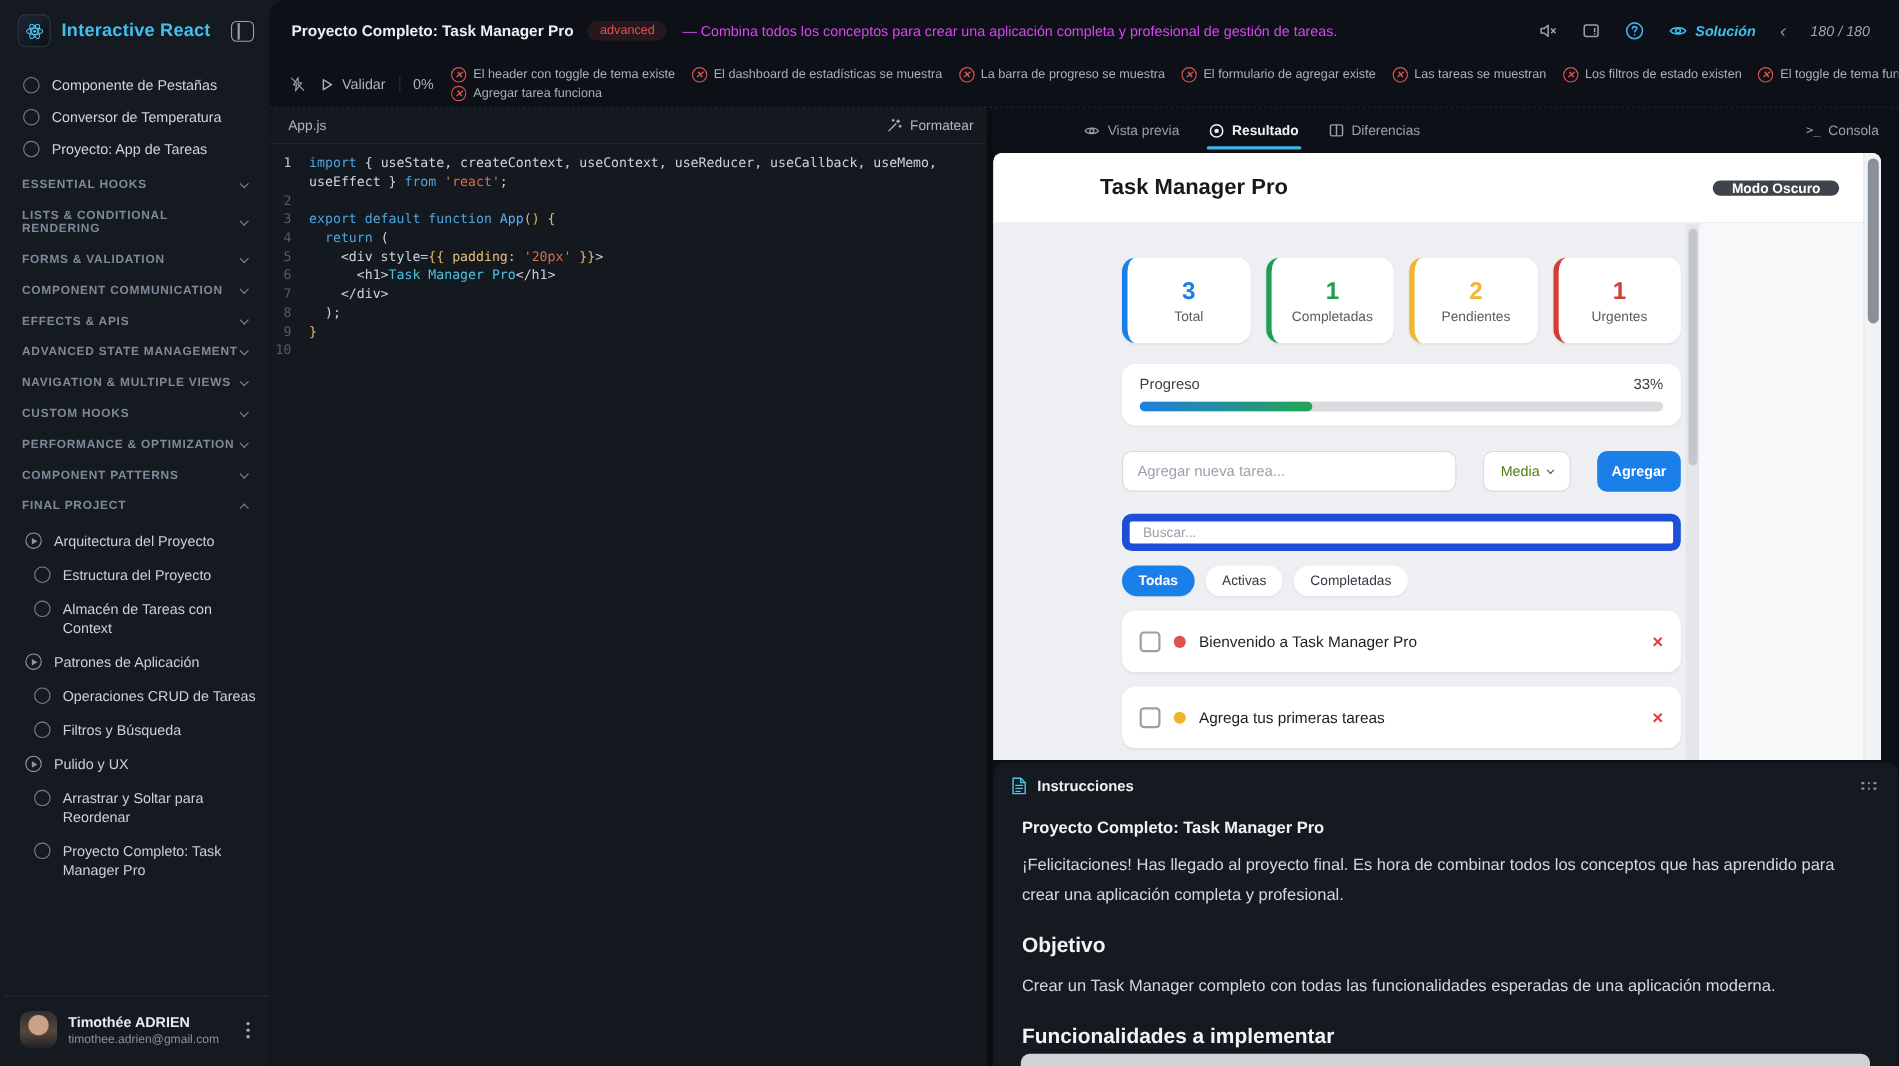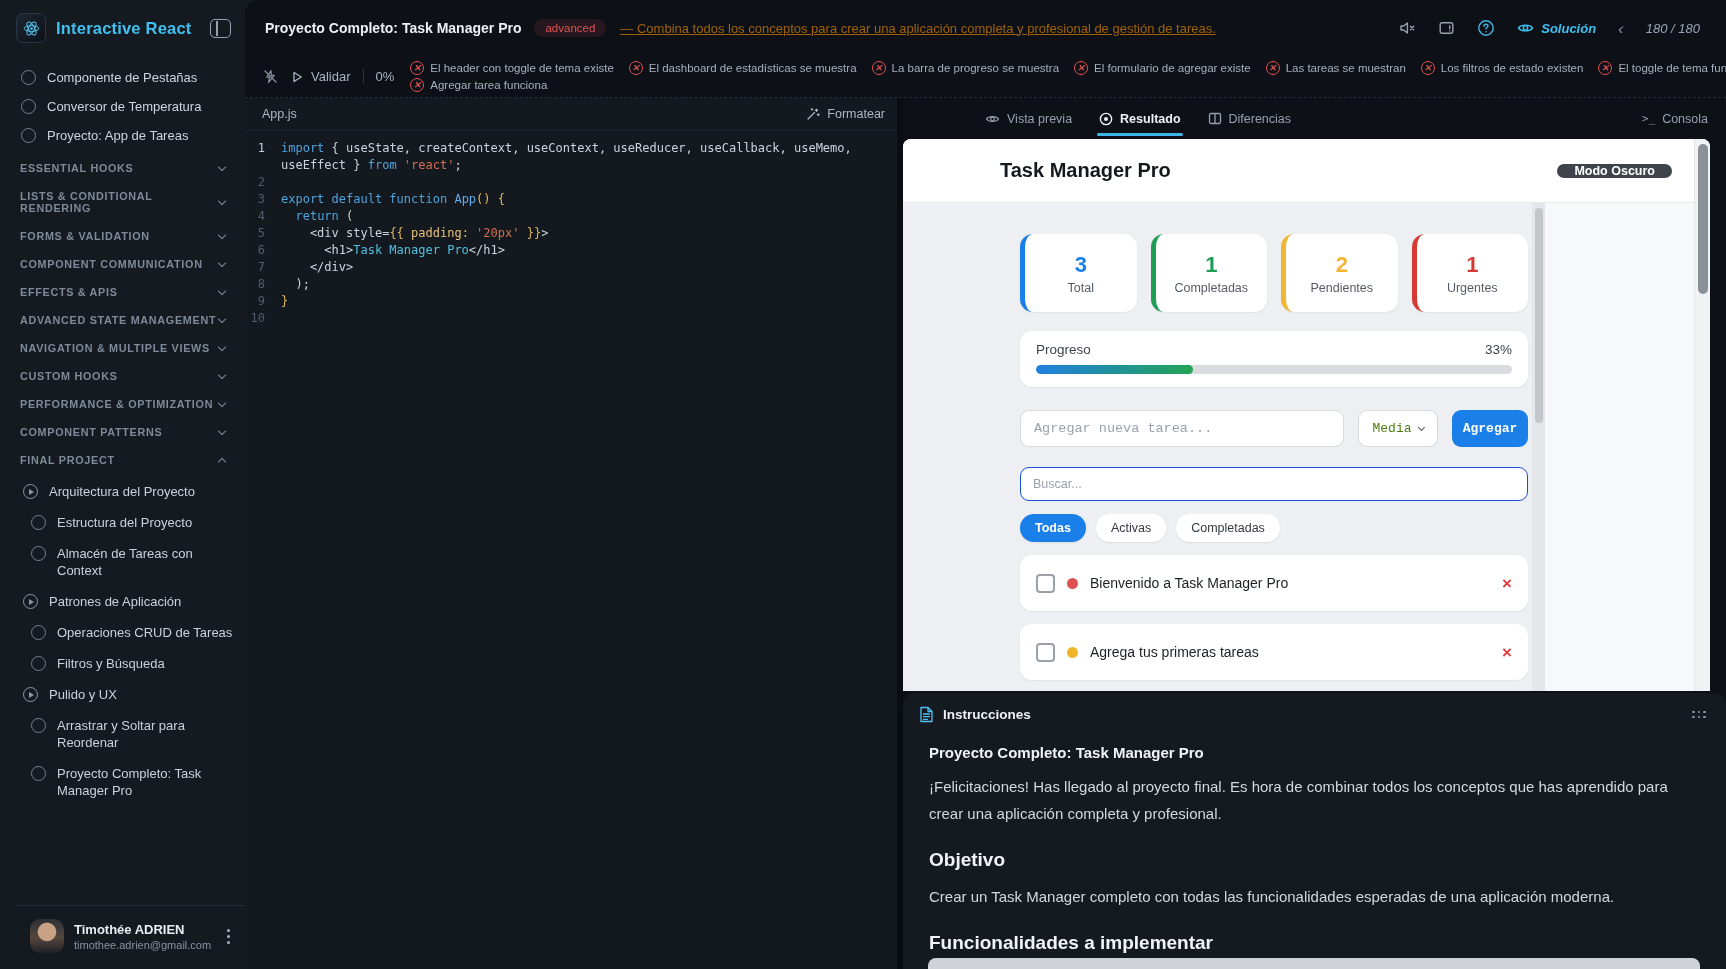--- a/index.html
+++ b/index.html
@@ -21,36 +21,36 @@
   .section-row { display:flex; align-items:center; justify-content:space-between; padding:8px 20px; font-size:10.8px; font-weight:bold; letter-spacing:.7px; color:#7e8a99; cursor:pointer; }
   .chev { display:inline-block; width:6px; height:6px; border-right:1.6px solid currentColor; border-bottom:1.6px solid currentColor; transform:rotate(45deg); margin-top:-3px; }
   .chev.up { transform:rotate(-135deg); margin-top:3px; }
   .fp-items { margin-top:2px; }
   .fp-item { display:flex; gap:11px; padding:7px 10px 7px 23px; font-size:13px; color:#c9d1d9; cursor:pointer; align-items:flex-start; line-height:17px; }
   .fp-item .icon-slot { margin-top:1px; flex:none; }
   .fp-item .circle { width:15px; height:15px; border:1.6px solid #75808d; border-radius:50%; display:block; }
   .fp-item .play { width:15px; height:15px; border:1.6px solid #8d97a4; border-radius:50%; display:flex; align-items:center; justify-content:center; }
   .fp-item .play::after { content:""; border-left:5px solid #8d97a4; border-top:3.2px solid transparent; border-bottom:3.2px solid transparent; margin-left:1px; }
   .fp-item.indent { padding-left:31px; }
-  .side-footer { position:absolute; left:16px; right:0; bottom:0; border-top:1px solid #242b34; padding:13px 12px 16px 14px; display:flex; align-items:center; gap:10px; }
+  .side-footer { position:absolute; left:4px; right:0; bottom:0; border-top:1px solid #242b34; padding:13px 12px 16px 14px; display:flex; align-items:center; gap:10px; }
   .avatar { width:34px; height:34px; border-radius:10px; flex:none; background:
       radial-gradient(circle at 50% 38%, #c9a184 0 32%, rgba(0,0,0,0) 36%),
       linear-gradient(180deg,#2c2f35 0%, #55463c 55%, #1f2227 100%); }
   .u-name { font-size:13px; font-weight:bold; color:#e8edf2; }
   .u-mail { font-size:11px; color:#8791a0; margin-top:2px; }
   .kebab { margin-left:auto; display:flex; flex-direction:column; gap:3px; padding:4px 6px; cursor:pointer; }
   .kebab i { width:3px; height:3px; border-radius:50%; background:#aab3bf; display:block; }
 
   
   .main { position:absolute; left:245px; top:0; width:1481px; height:969px; background:#0d1117; border-top-left-radius:14px; overflow:hidden; }
 
   .topbar { height:56px; display:flex; align-items:center; padding:0 26px 0 20px; }
   .t-title { color:#eceff3; font-size:14px; font-weight:bold; }
   .t-badge { margin-left:13px; background:rgba(224,82,79,.12); color:#e0524f; font-size:11.5px; padding:3px 11px; border-radius:999px; }
-  .t-desc { margin-left:14px; color:#a16207; font-size:13px; white-space:nowrap; overflow:hidden;text-decoration:underline; }
+  .t-desc { margin-left:14px; color:#d946ef; font-size:13px; white-space:nowrap; overflow:hidden; }
   .t-right { margin-left:auto; display:flex; align-items:center; gap:22px; flex:none; padding-left:16px;font-style:italic; }
   .t-ic { color:#97a1ad; cursor:pointer; display:flex; align-items:center; }
   .t-ic.cyan { color:#3fb6e8; }
   .sol { display:flex; align-items:center; gap:7px; color:#3fc0f0; font-size:13px; font-weight:bold; cursor:pointer; }
   .back-chev { color:#8a94a3; font-size:17px; cursor:pointer; line-height:1; }
   .t-count { color:#9aa5b3; font-size:13px; }
 
   .valbar { height:41px; display:flex; align-items:center; padding-left:18px; }
   .v-ic { color:#8a94a3; display:flex; align-items:center; cursor:pointer; }
   .v-validate { display:flex; align-items:center; gap:8px; color:#aab4c0; font-size:13px; margin-left:14px; cursor:pointer; }
@@ -96,27 +96,27 @@
 
   .content-col { position:absolute; left:117px; top:31px; width:508px; }
   .stats { display:grid; grid-template-columns:repeat(4,1fr); gap:14px; }
   .stat-card { background:#fff; border-radius:13px; border-left:5px solid #888; height:78px; display:flex; flex-direction:column; align-items:center; justify-content:center; gap:3px; box-shadow:0 1px 2px rgba(0,0,0,.06); }
   .stat-num { font-size:22px; font-weight:bold; }
   .stat-label { font-size:12.5px; color:#555c66; }
   .progress-card { margin-top:19px; background:#fff; border-radius:12px; padding:11px 16px 13px; box-shadow:0 1px 2px rgba(0,0,0,.06); }
   .progress-top { display:flex; justify-content:space-between; font-size:13.5px; color:#3c434c; }
   .bar { margin-top:8px; height:9px; border-radius:5px; background:#d9dbde; overflow:hidden; }
   .bar-fill { height:100%; border-radius:5px; background:linear-gradient(90deg,#1f7fe0,#23a454); }
-  .form-row { margin-top:23px; display:flex; gap:14px;font-family:Liberation Mono, monospace; }
+  .form-row { margin-top:23px; display:flex; gap:24px; }
   .task-input { flex:1; height:37px; border:1px solid #d6d9dd; border-radius:9px; background:#fff; padding:0 13px; font-size:13.5px; color:#23272e; font-family:inherit; outline:none; }
   .task-input::placeholder, .search-input::placeholder { color:#9aa1ab; }
   .prio-select { width:80px; height:37px; border:1px solid #d6d9dd; border-radius:9px; background:#fff; display:flex; align-items:center; justify-content:center; gap:7px; font-size:13px; color:#4d7c0f; cursor:pointer; }
   .prio-select .chev { border-color:#555; width:5px; height:5px; }
   .add-btn { width:76px; height:37px; background:#1a7fe8; border:none; border-radius:9px; color:#fff; font-weight:bold; font-size:13px; cursor:pointer; font-family:inherit; }
-  .search-input { margin-top:20px; width:100%; height:34px; border:1px solid #1d4ed8; border-radius:9px; background:#fff; padding:0 12px; font-size:12.5px; color:#23272e; font-family:inherit; outline:none; display:block; }
+  .search-input { margin-top:20px; width:100%; height:34px; border:7px solid #1d4ed8; border-radius:9px; background:#fff; padding:0 12px; font-size:12.5px; color:#23272e; font-family:inherit; outline:none; display:block; }
   .pills { margin-top:13px; display:flex; gap:10px; }
   .pill { padding:7px 15px; border-radius:999px; font-size:12.5px; background:#fff; color:#333a43; box-shadow:0 1px 2px rgba(0,0,0,.07); cursor:pointer; }
   .pill.active { background:#1a7fe8; color:#fff; font-weight:bold; }
   .task-card { margin-top:13px; background:#fff; border-radius:12px; height:56px; display:flex; align-items:center; gap:12px; padding:0 16px; box-shadow:0 1px 2px rgba(0,0,0,.06); }
   .checkbox { width:19px; height:19px; border:2px solid #99a0a8; border-radius:4px; background:#fff; flex:none; cursor:pointer; }
   .dot { width:11px; height:11px; border-radius:50%; flex:none; }
   .task-title { font-size:14px; color:#1b2026; }
   .task-del { margin-left:auto; color:#e23b3b; font-weight:bold; font-size:17px; cursor:pointer; line-height:1; }
 
   

